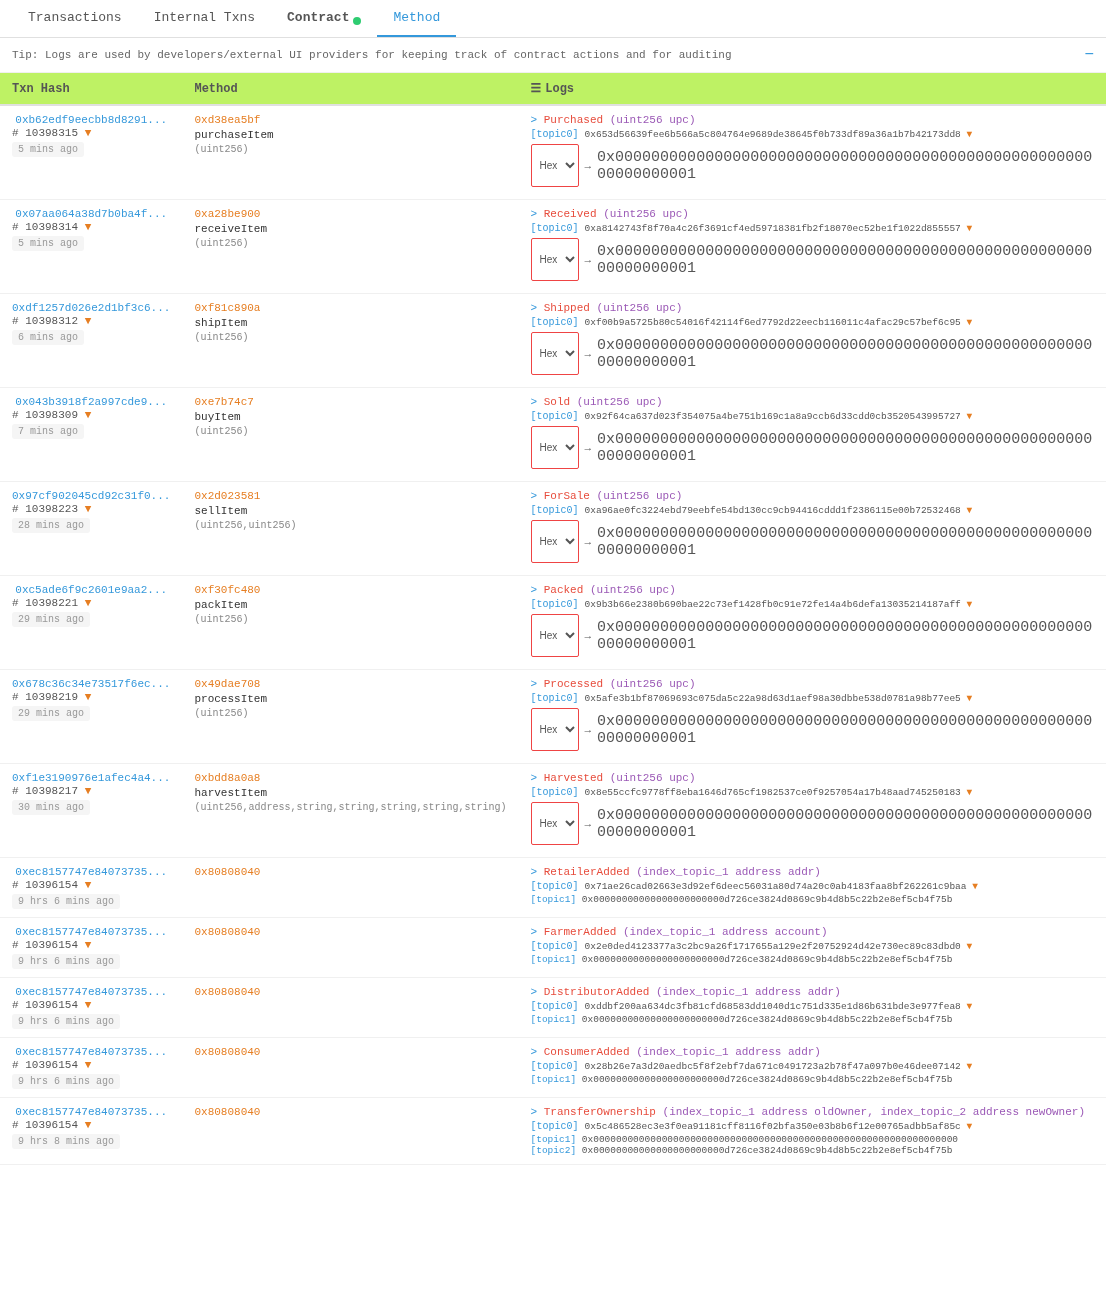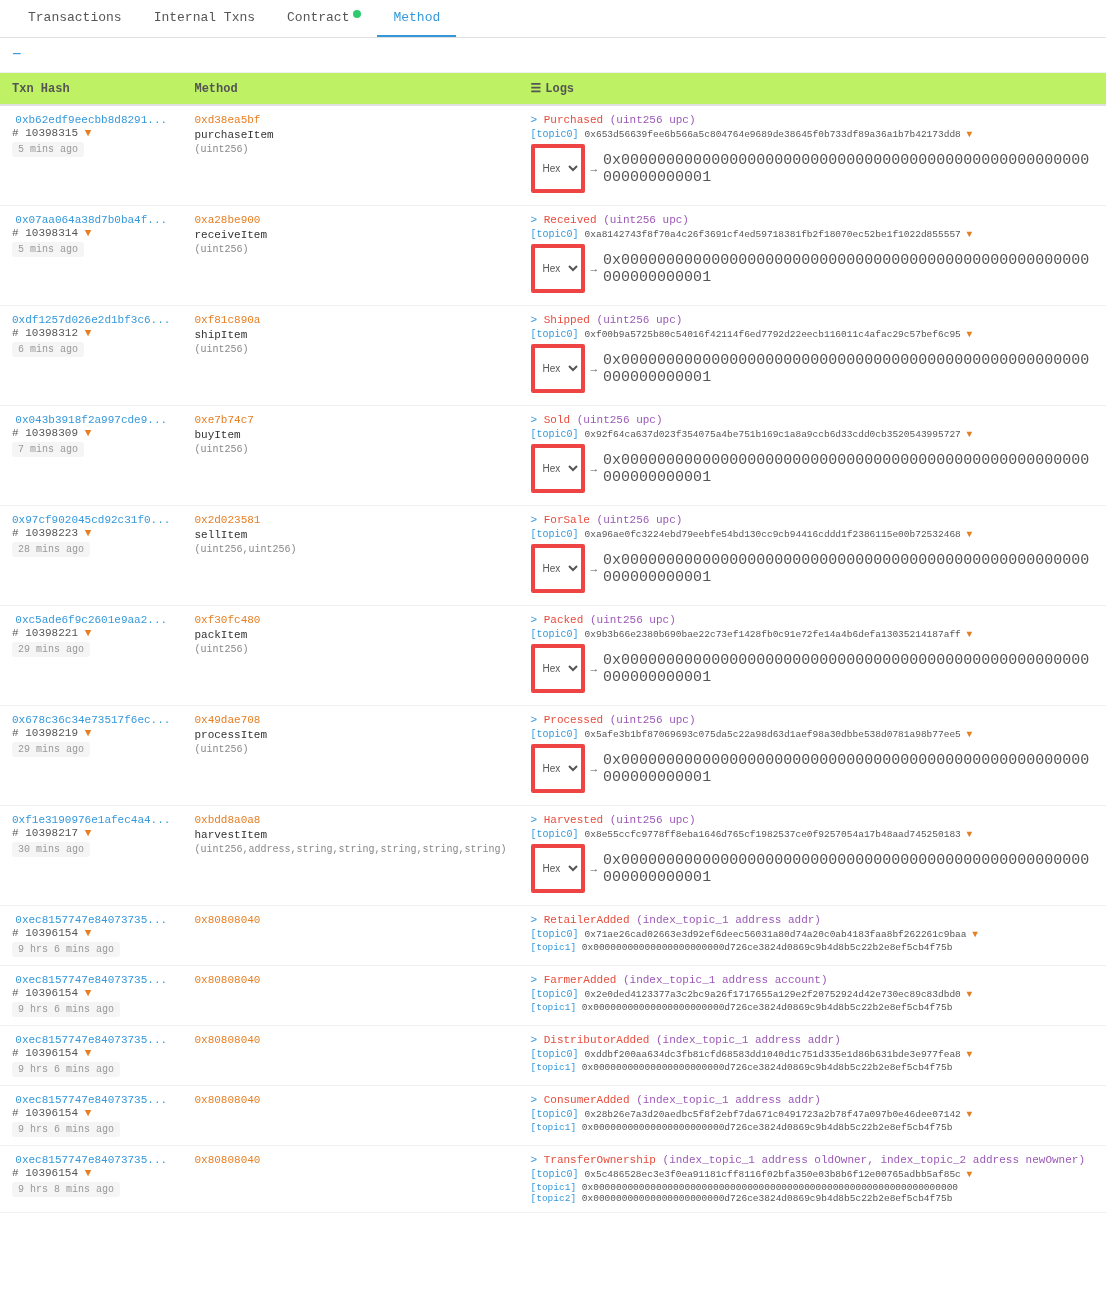--- a/index.html
+++ b/index.html
@@ -1,21 +1,21 @@
 <!DOCTYPE html>
 <html><head>
   <meta charset="utf-8">
   <style>
     * { box-sizing: border-box; margin: 0; padding: 0; }
     body { font-family: 'Courier New', monospace; font-size: 12px; background: #fff; color: #333; }
     
     .tabs { display: flex; gap: 0; border-bottom: 1px solid #e0e0e0; padding: 0 12px; background: #fff; }
     .tab { padding: 10px 16px; cursor: pointer; font-size: 13px; color: #555; border-bottom: 2px solid transparent; }
     .tab.active { color: #3498db; border-bottom: 2px solid #3498db; font-weight: 500; }
-    .tab.contract { display: flex; align-items: flex-start; gap: 4px; }
+    .tab.contract { display: flex; align-items: flex-end; gap: 4px; font-weight: bold; }
     .contract-dot { width: 8px; height: 8px; background: #2ecc71; border-radius: 50%; display: inline-block; }
     
     .tip-bar { padding: 8px 12px; font-size: 11px; color: #666; background: #fff; border-bottom: 1px solid #f0f0f0; display: flex; justify-content: space-between; align-items: center; }
     .tip-minus { color: #3498db; font-size: 16px; cursor: pointer; }
     
     .table-container { width: 100%; overflow-y: auto; }
     table { width: 100%; border-collapse: collapse; }
     th { padding: 8px 12px; text-align: left; font-size: 12px; color: #555; font-weight: 600; border-bottom: 2px solid #e0e0e0; background: #bef264; }
     .th-logs { display: flex; align-items: center; gap: 4px; }
     
@@ -33,21 +33,21 @@
     .log-section { font-size: 11px; }
     .log-event-line { color: #3498db; margin-bottom: 3px; }
     .log-event-line .event-name { color: #e74c3c; font-weight: 400; }
     .log-event-line .event-type { color: #9b59b6; }
     .log-topic { color: #555; font-size: 10px; margin-bottom: 2px; }
     .log-topic .topic-label { color: #3498db; }
     .log-topic .topic-hash { color: #555; font-size: 9.5px; word-break: break-all; }
     .topic-flag { color: #e67e22; }
     
     .hex-row { display: flex; align-items: center; gap: 6px; margin-top: 4px; margin-bottom: 4px; }
-    .hex-select { font-size: 10px; border: 4px solid #ef4444; padding: 14px 4px; color: #555; border-radius: 2px; background: #fff; }
+    .hex-select { font-size: 10px; border: 1px solid #ef4444; padding: 14px 4px; color: #555; border-radius: 2px; background: #fff; }
     .hex-arrow { color: #555; }
     .hex-value { color: #555; font-size: 15px; word-break: break-all; }
     
     .topic1-line { color: #555; font-size: 9.5px; margin-top: 0; }
     .topic1-label { color: #3498db; }
   </style>
 </head>
 <body>
 
 <div>
@@ -56,20 +56,21 @@
     <div class="tab">Internal Txns</div>
     <div class="tab contract">
       <span>Contract</span>
       <span class="contract-dot"></span>
     </div>
     <div class="tab active">Method</div>
   </div>
 </div>
 
 <div class="tip-bar">
+  <span>Tip: Logs are used by developers/external UI providers for keeping track of contract actions and for auditing</span>
   <span class="tip-minus">−</span>
 </div>
 
 <div class="table-container">
   <table>
     <thead>
       <tr>
         <th>Txn Hash</th>
         <th>Method</th>
         <th>

